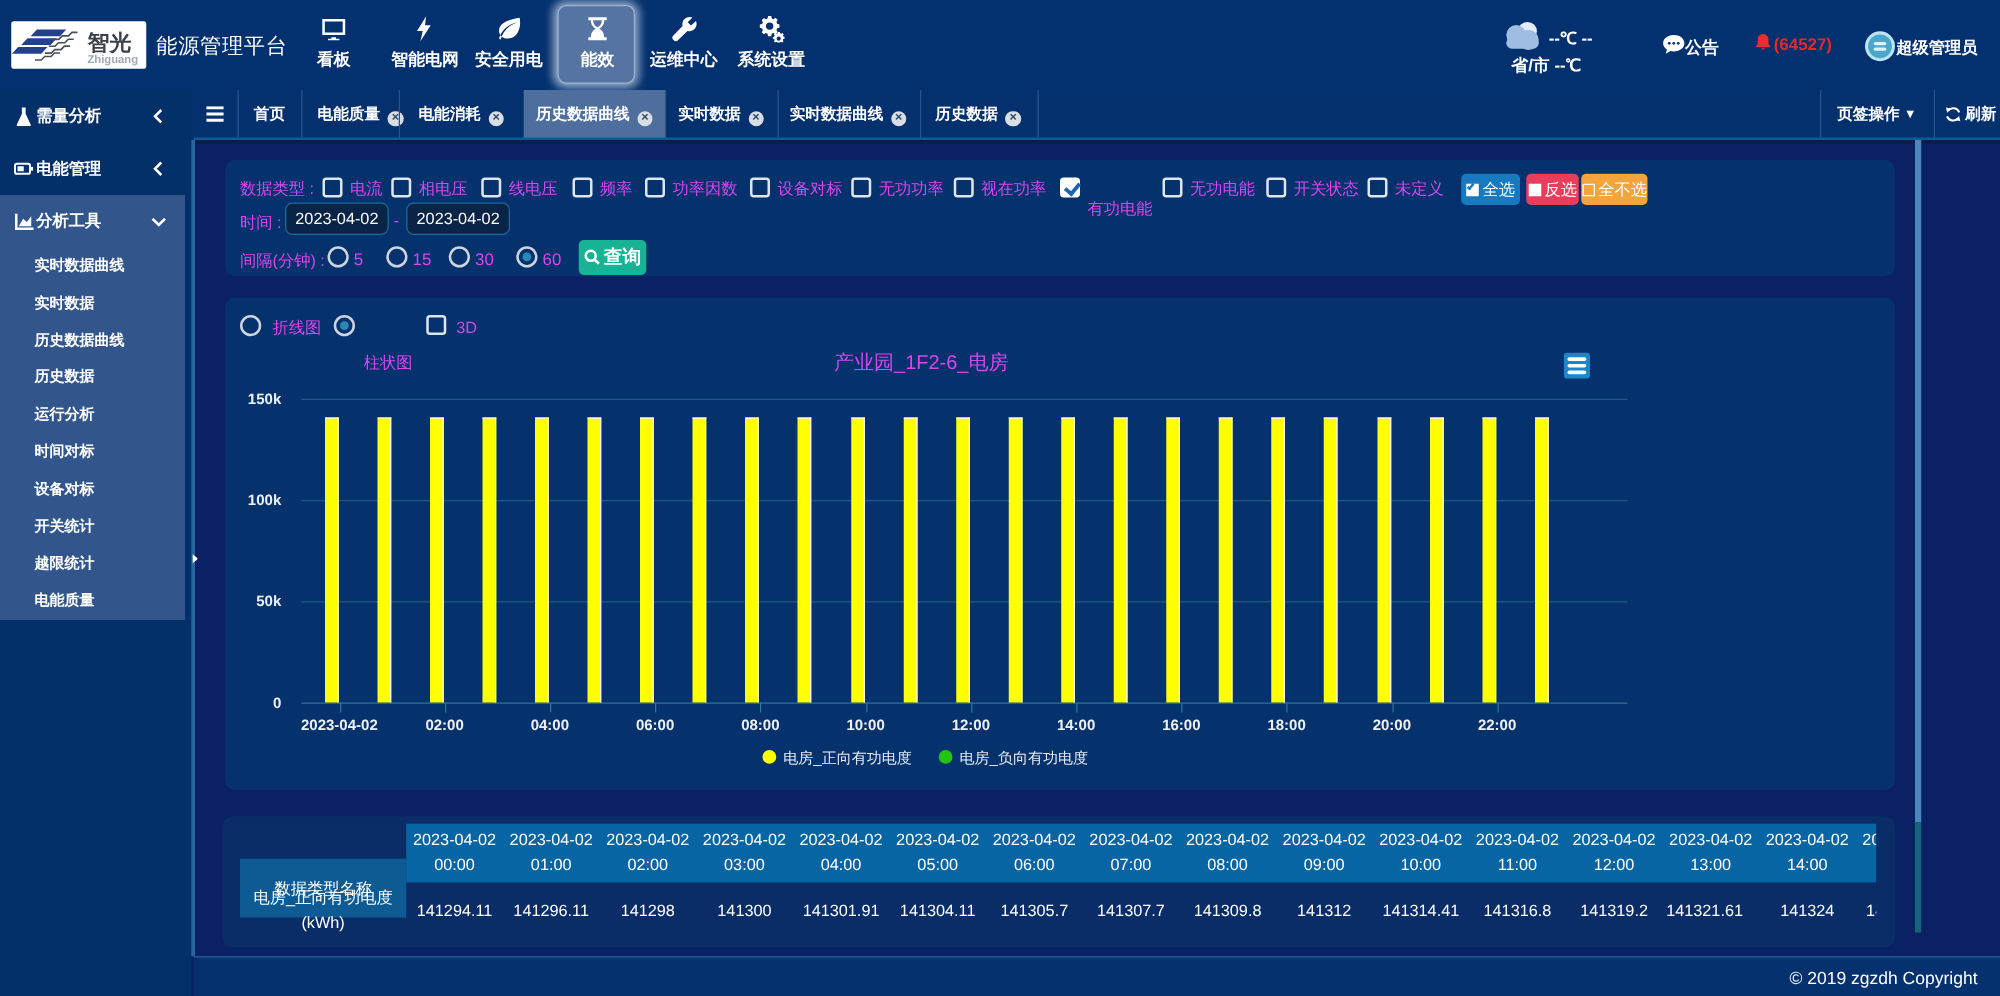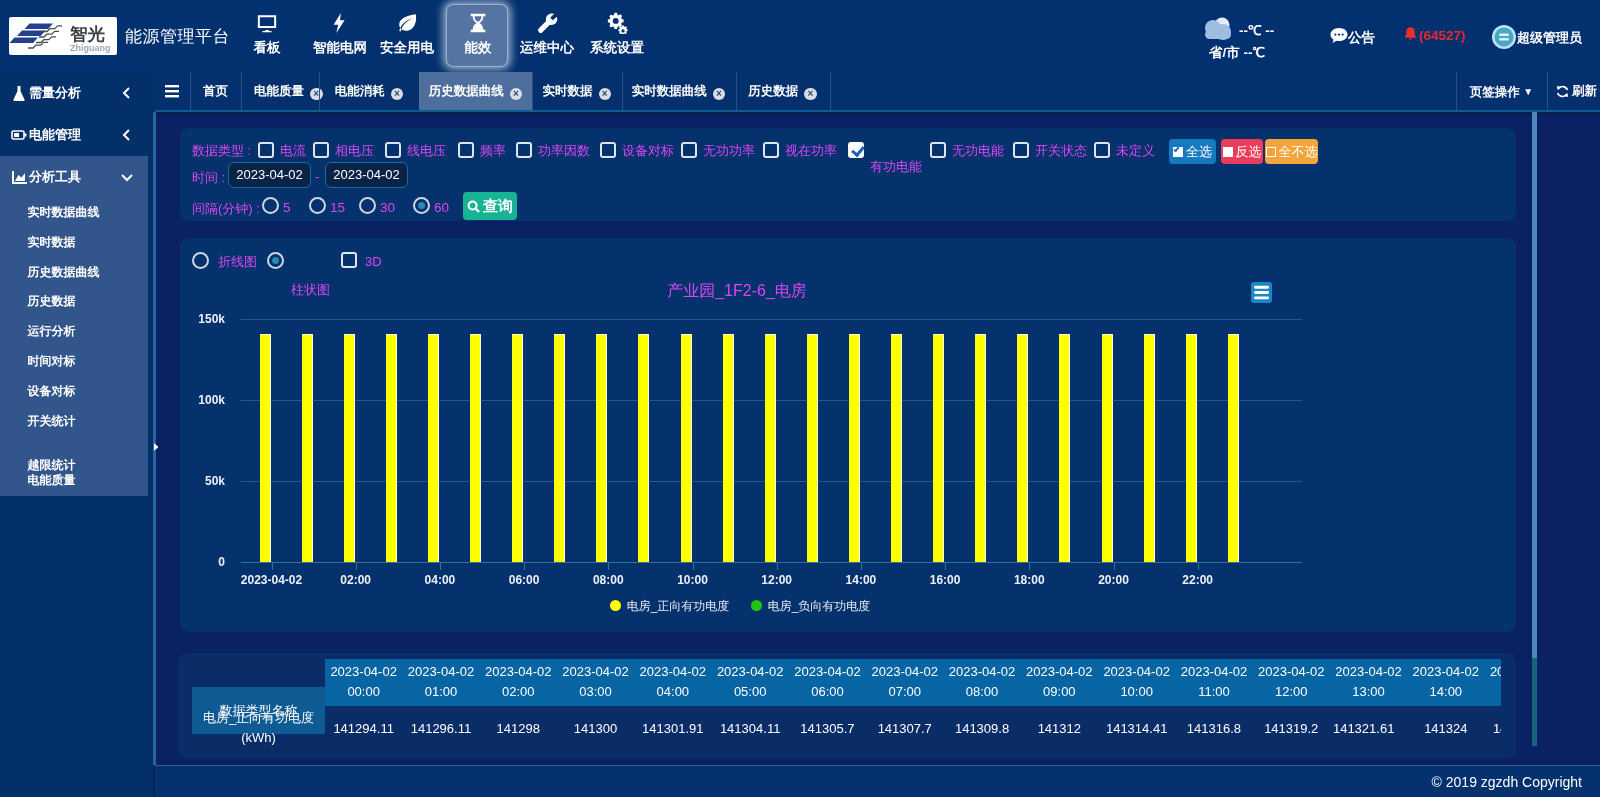--- a/index.html
+++ b/index.html
@@ -222,21 +222,21 @@
     </div>
 <div id="submenu">
 <div class="ssub" style="top:42.0px;height:29.8px;">实时数据曲线</div>
 <div class="ssub" style="top:71.8px;height:29.8px;">实时数据</div>
 <div class="ssub" style="top:101.6px;height:29.8px;">历史数据曲线</div>
 <div class="ssub" style="top:131.4px;height:29.8px;">历史数据</div>
 <div class="ssub" style="top:161.2px;height:29.8px;">运行分析</div>
 <div class="ssub" style="top:191.0px;height:29.8px;">时间对标</div>
 <div class="ssub" style="top:220.8px;height:29.8px;">设备对标</div>
 <div class="ssub" style="top:250.6px;height:29.8px;">开关统计</div>
-<div class="ssub" style="top:280.4px;height:29.8px;margin-top:15px;">越限统计</div>
+<div class="ssub" style="top:280.4px;height:29.8px;">越限统计</div>
 <div class="ssub" style="top:310.2px;height:29.8px;">电能质量</div>
 </div>
 
 </div>
 <div class="abs" style="left:153px;top:112px;width:2.5px;height:653px;background:#26669e;"></div>
 <svg class="abs" style="left:153.5px;top:443px" width="4.5" height="8" viewBox="0 0 6 10">
     <path d="M0 0 L6 5 L0 10 Z" fill="#fff"></path>
   </svg>
 <div id="p-filter" class="panel"></div>
 <div class="flabel" style="left:192px;top:142px;">数据类型 :</div>

